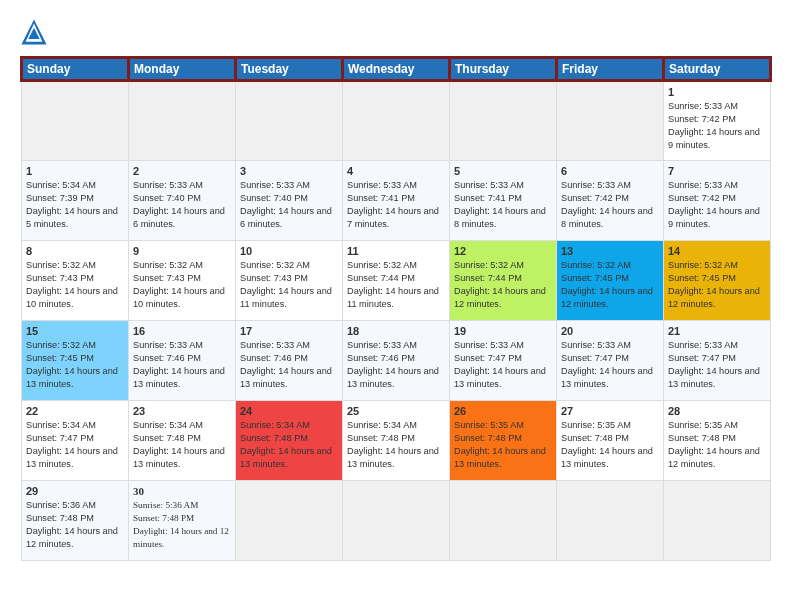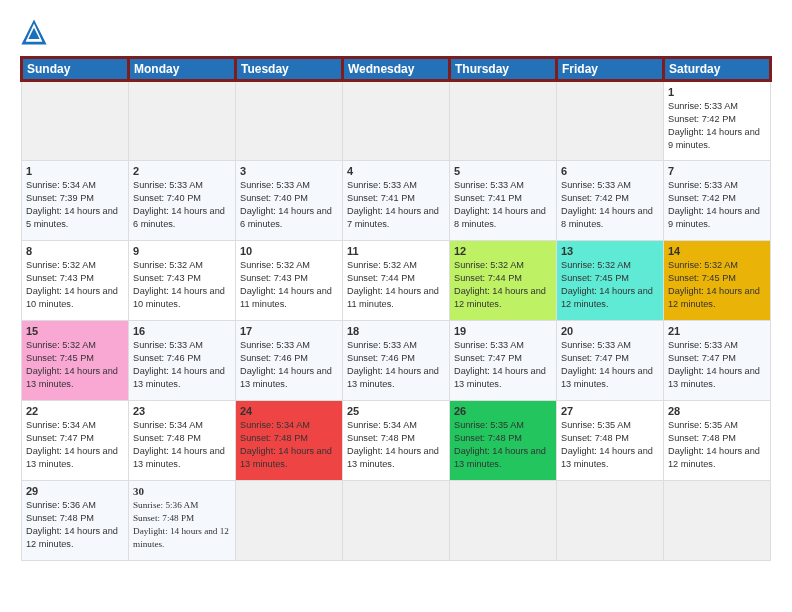--- a/index.html
+++ b/index.html
@@ -185,31 +185,31 @@
         <span class="day-info">Sunrise: 5:32 AM<br>Sunset: 7:43 PM<br>Daylight: 14 hours and 11 minutes.</span>
       </td>
           <td style="background: rgb(255, 255, 255);">
         <span class="day-num">11</span>
         <span class="day-info">Sunrise: 5:32 AM<br>Sunset: 7:44 PM<br>Daylight: 14 hours and 11 minutes.</span>
       </td>
           <td style="background: #bef264;">
         <span class="day-num">12</span>
         <span class="day-info">Sunrise: 5:32 AM<br>Sunset: 7:44 PM<br>Daylight: 14 hours and 12 minutes.</span>
       </td>
-          <td style="background: #5eead4;">
+          <td style="background: #0ea5e9;">
         <span class="day-num">13</span>
         <span class="day-info">Sunrise: 5:32 AM<br>Sunset: 7:45 PM<br>Daylight: 14 hours and 12 minutes.</span>
       </td>
           <td style="background: #eab308;">
         <span class="day-num">14</span>
         <span class="day-info">Sunrise: 5:32 AM<br>Sunset: 7:45 PM<br>Daylight: 14 hours and 12 minutes.</span>
       </td>
         </tr>
         <tr>
-          <td style="background: #f9a8d4;">
+          <td style="background: #7dd3fc;">
         <span class="day-num">15</span>
         <span class="day-info">Sunrise: 5:32 AM<br>Sunset: 7:45 PM<br>Daylight: 14 hours and 13 minutes.</span>
       </td>
           <td style="background: rgb(245, 248, 252);">
         <span class="day-num">16</span>
         <span class="day-info">Sunrise: 5:33 AM<br>Sunset: 7:46 PM<br>Daylight: 14 hours and 13 minutes.</span>
       </td>
           <td style="background: rgb(245, 248, 252);">
         <span class="day-num">17</span>
         <span class="day-info">Sunrise: 5:33 AM<br>Sunset: 7:46 PM<br>Daylight: 14 hours and 13 minutes.</span>
@@ -241,21 +241,21 @@
         <span class="day-info">Sunrise: 5:34 AM<br>Sunset: 7:48 PM<br>Daylight: 14 hours and 13 minutes.</span>
       </td>
           <td style="background: #ef4444;">
         <span class="day-num">24</span>
         <span class="day-info">Sunrise: 5:34 AM<br>Sunset: 7:48 PM<br>Daylight: 14 hours and 13 minutes.</span>
       </td>
           <td style="background: rgb(255, 255, 255);">
         <span class="day-num">25</span>
         <span class="day-info">Sunrise: 5:34 AM<br>Sunset: 7:48 PM<br>Daylight: 14 hours and 13 minutes.</span>
       </td>
-          <td style="background: #22c55e;">
+          <td style="background: #f97316;">
         <span class="day-num">26</span>
         <span class="day-info">Sunrise: 5:35 AM<br>Sunset: 7:48 PM<br>Daylight: 14 hours and 13 minutes.</span>
       </td>
           <td style="background: rgb(255, 255, 255);">
         <span class="day-num">27</span>
         <span class="day-info">Sunrise: 5:35 AM<br>Sunset: 7:48 PM<br>Daylight: 14 hours and 13 minutes.</span>
       </td>
           <td style="background: rgb(255, 255, 255);">
         <span class="day-num">28</span>
         <span class="day-info">Sunrise: 5:35 AM<br>Sunset: 7:48 PM<br>Daylight: 14 hours and 12 minutes.</span>

